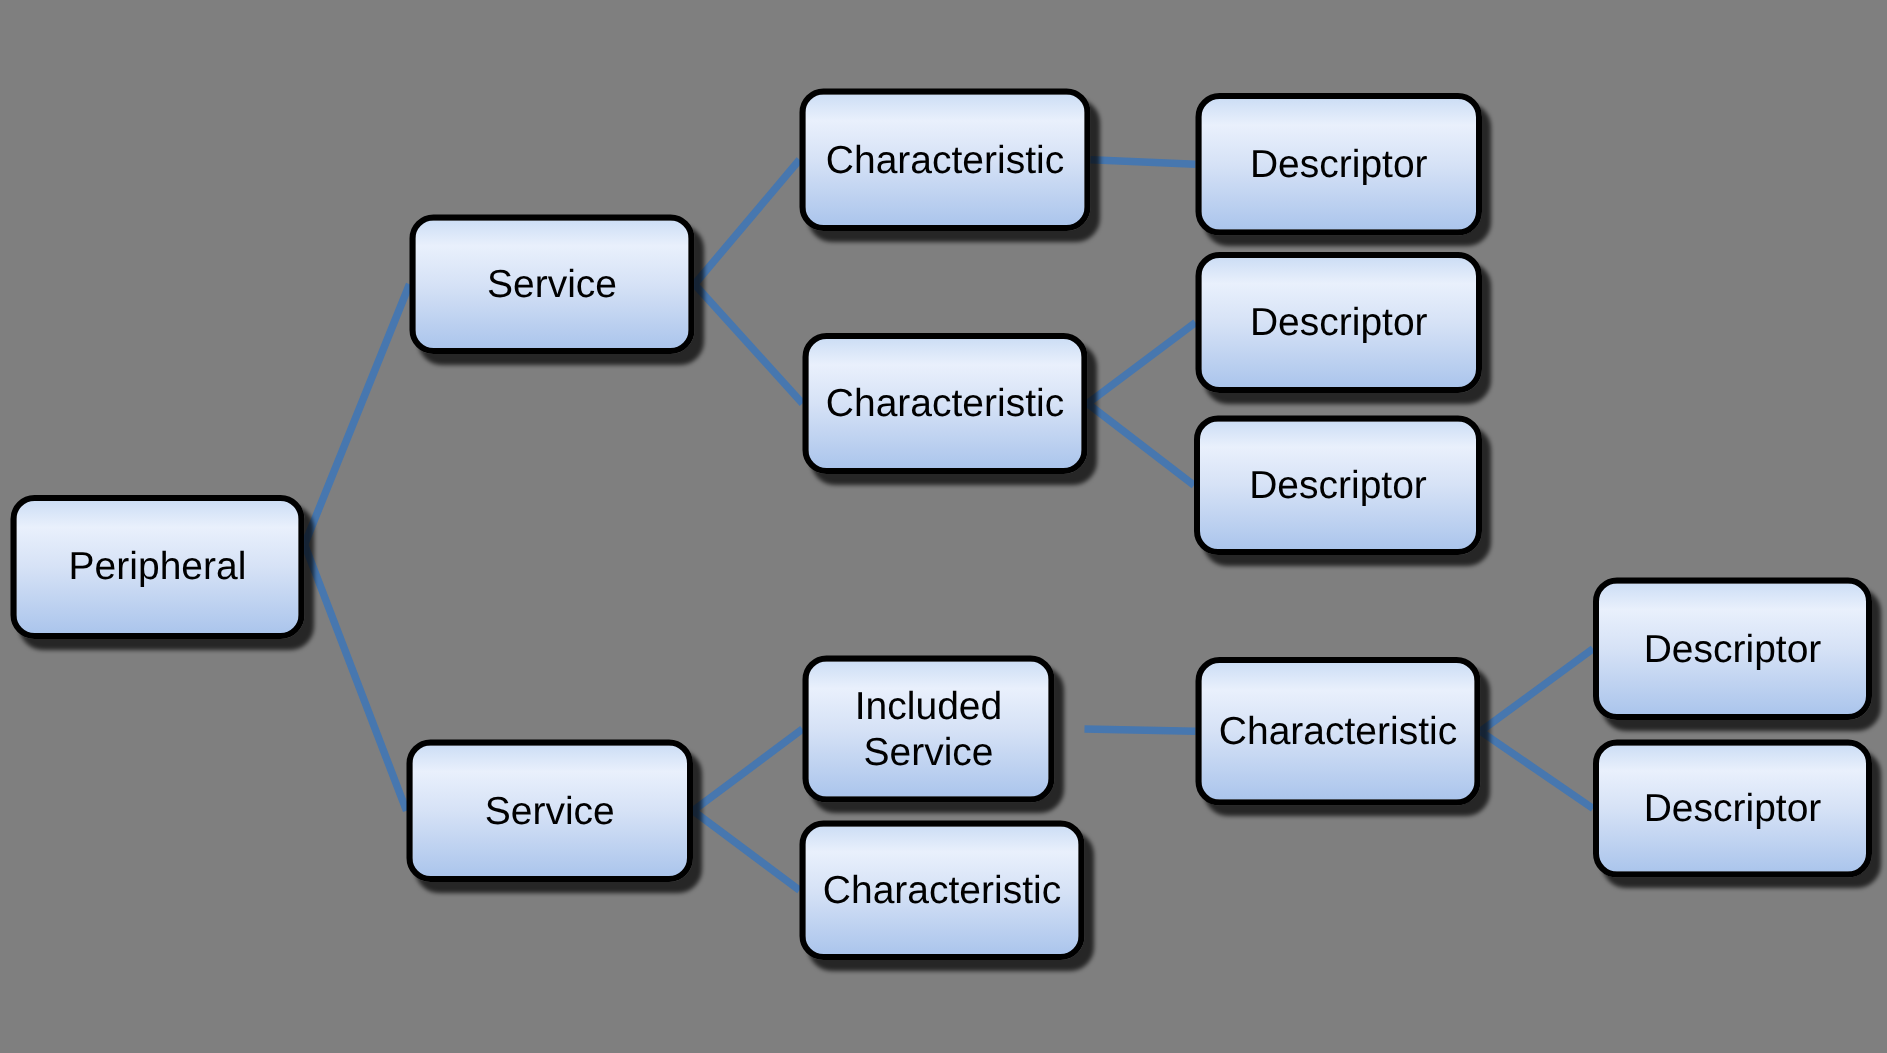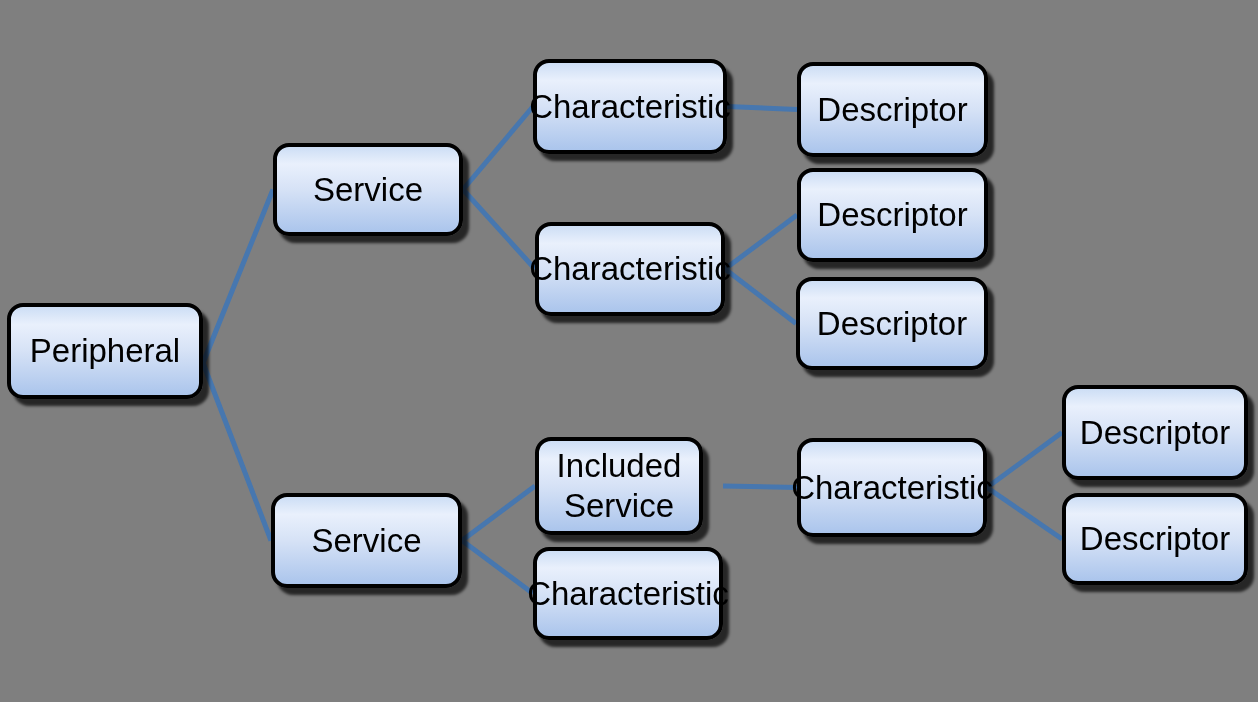--- a/index.html
+++ b/index.html
@@ -39,21 +39,21 @@
       var(--node-fill-top, #cddef5) 0%,
       var(--node-fill-gloss, #e9f0fc) 20%,
       var(--node-fill-mid, #d6e2f6) 50%,
       var(--node-fill-bottom, #abc5ec) 100%);
     box-shadow: 6px 7px 3px rgba(0, 0, 0, 0.70);
     display: flex;
     align-items: center;
     justify-content: center;
     text-align: center;
     color: var(--text-color, #000000);
-    font-size: 33px;
+    font-size: 26px;
     line-height: 1.2;
     padding: 0 6px;
   }
   .node span {
     display: block;
   }
 </style>
 </head>
 <body style="--bg-color: #7f7f7f; --connector-color: #4777af; --node-border-color: #000000; --node-fill-top: #cddef5; --node-fill-gloss: #e9f0fc; --node-fill-mid: #d6e2f6; --node-fill-bottom: #abc5ec; --text-color: #000000;">
 
@@ -66,21 +66,21 @@
       <line x1="727" y1="106.5" x2="797" y2="109.5"></line>
       <line x1="725" y1="269" x2="797" y2="215"></line>
       <line x1="725" y1="269" x2="796" y2="323.5"></line>
       <line x1="462" y1="540.5" x2="535" y2="486"></line>
       <line x1="462" y1="540.5" x2="533" y2="593.5"></line>
       <line x1="723" y1="486" x2="797" y2="487.5"></line>
       <line x1="987" y1="487.5" x2="1062" y2="432.5"></line>
       <line x1="987" y1="487.5" x2="1062" y2="539"></line>
     </svg>
   <div id="nodes">
-      <div class="node" style="left: 7px; top: 303px; width: 196px; height: 96px;">
+      <div class="node" style="left: 7px; top: 330px; width: 196px; height: 96px;">
         <span>Peripheral</span>
       </div>
       <div class="node" style="left: 273px; top: 143px; width: 190px; height: 93px;">
         <span>Service</span>
       </div>
       <div class="node" style="left: 533px; top: 59px; width: 194px; height: 95px;">
         <span>Characteristic</span>
       </div>
       <div class="node" style="left: 797px; top: 62px; width: 191px; height: 95px;">
         <span>Descriptor</span>

